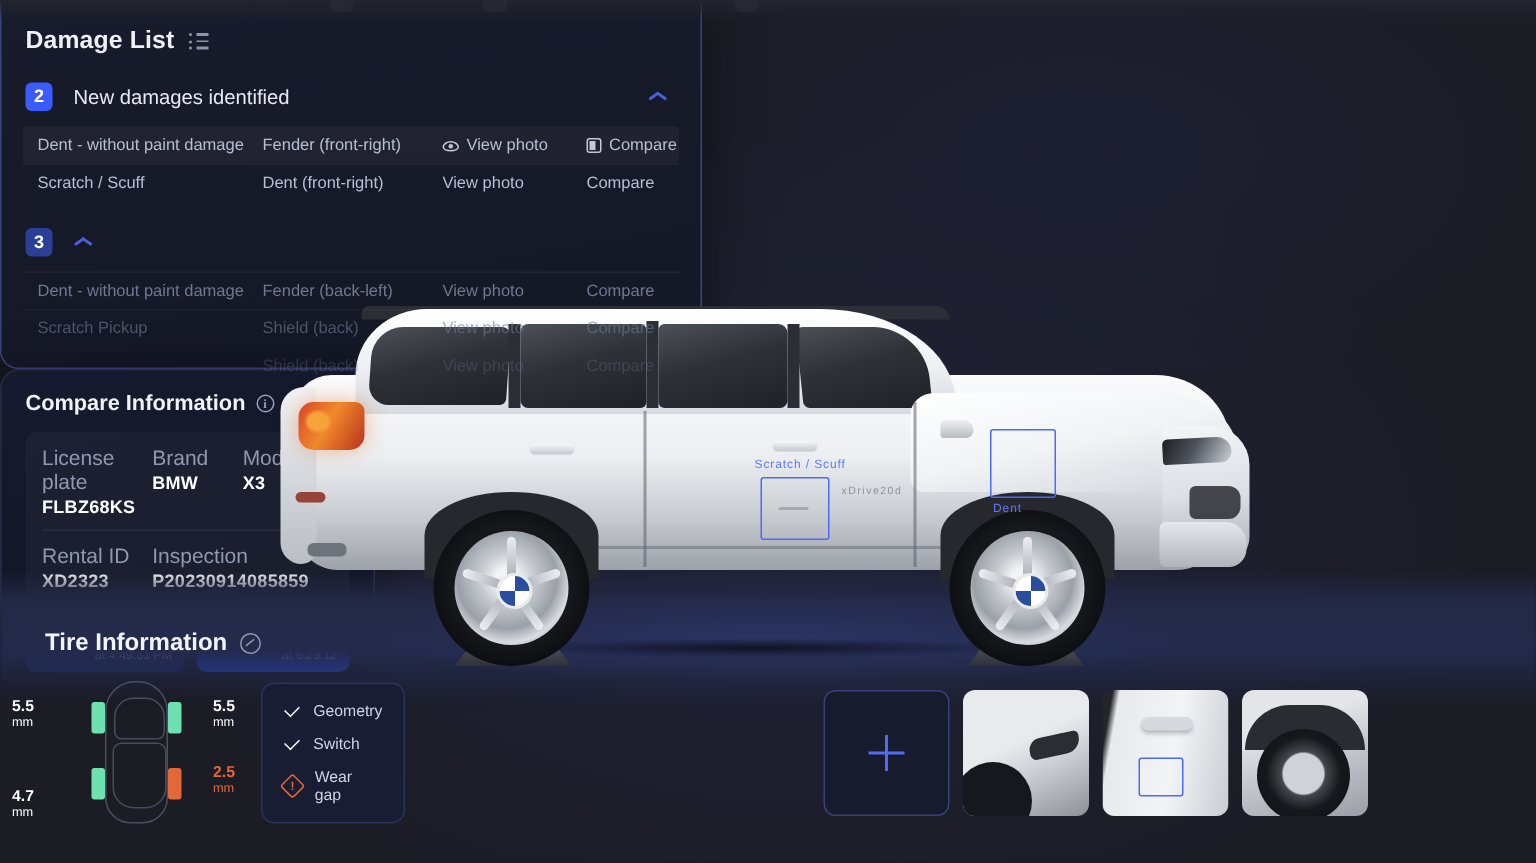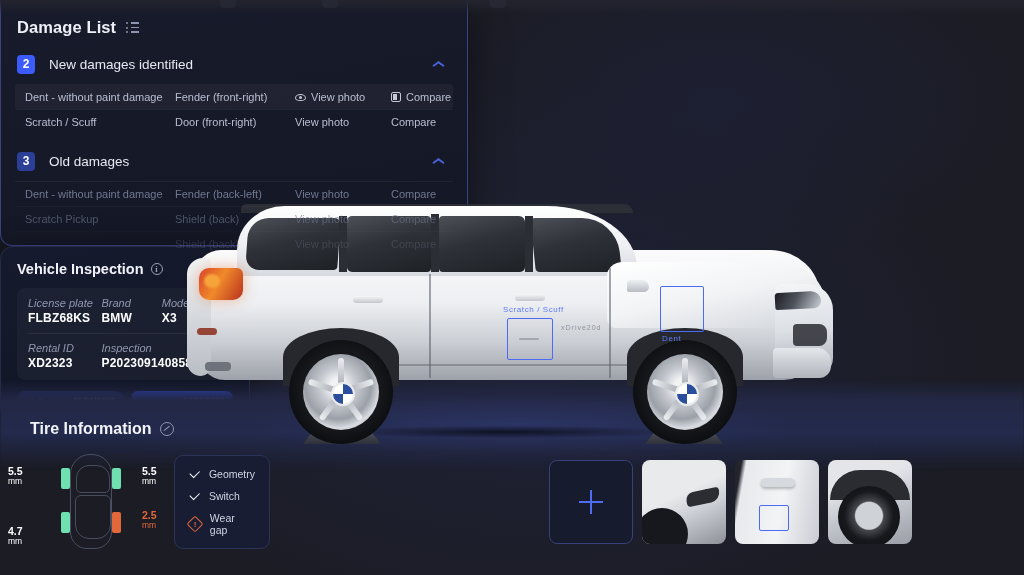--- a/index.html
+++ b/index.html
@@ -103,21 +103,21 @@
     font-family:"Liberation Serif", serif;
   }
   .vi-card {
     margin-top: 11px; background: rgba(255,255,255,.035);
     border-radius:8px; padding: 9px 11px 10px 11px;
   }
   .vi-grid { display:flex; }
   .vi-cell { flex:1; }
   .vi-cell.w1 { flex: 1.22; }
   .vi-cell.w2 { flex: 1.0; }
-  .vi-k { color:#9198ae; font-size:11px; margin-bottom:2px;font-style:italic; }
+  .vi-k { color:#9198ae; font-size:14px; margin-bottom:2px; }
   .vi-v { color:#ffffff; font-size:12px; font-weight:700; letter-spacing:.2px; }
   .vi-sep { height:1px; background:rgba(255,255,255,.07); margin:8px 0 8px 0; }
   .vi-dates { display:flex; gap:8px; margin-top:11px; }
   .date-chip {
     flex:1; border-radius:7px; padding:5px 8px 6px 8px; display:flex; gap:7px; align-items:flex-start;
   }
   .date-chip.pickup { background:#1d2a5e; }
   .date-chip.ret    { background:#2a46c4; }
   .dc-label { color:#eceffb; font-size:9.5px; font-weight:700; text-decoration:underline; padding-top:1px; }
   .dc-val { color:#dfe4f6; font-size:8.3px; line-height:1.32; text-align:right; flex:1; white-space:nowrap; }
@@ -387,35 +387,34 @@
             <span class="eye"></span>
             <span>View photo</span>
           </div>
           <div class="c-cmp">
             <span class="cmp-ic"></span>
             <span>Compare</span>
           </div>
         </div>
         <div class="dl-row">
           <div class="c-type">Scratch / Scuff</div>
-          <div class="c-loc">Door (front-right)</div>
+          <div class="c-loc">Dent (front-right)</div>
           <div class="c-view">
             <span>View photo</span>
           </div>
           <div class="c-cmp">
             <span>Compare</span>
           </div>
         </div>
       </div>
     </div>
 
     <div class="dl-section">
       <div class="sec-head">
         <div class="badge" style="background:#2b3f96">3</div>
-        <div class="sec-title">Old damages</div>
         <div class="chev"></div>
       </div>
       <div class="dl-table">
         <div class="dl-row old">
           <div class="c-type">Dent - without paint damage</div>
           <div class="c-loc">Fender (back-left)</div>
           <div class="c-view">
             <span>View photo</span>
           </div>
           <div class="c-cmp">
@@ -441,21 +440,21 @@
           <div class="c-cmp">
             <span>Compare</span>
           </div>
         </div>
       </div>
     </div>
   </div>
 
   <div id="vehicle-panel">
     <div class="vi-head">
-      <div class="vi-title">Vehicle Inspection</div>
+      <div class="vi-title">Compare Information</div>
       <div class="i-info">i</div>
     </div>
 
     <div class="vi-card">
       <div class="vi-grid">
         <div class="vi-cell w1">
           <div class="vi-k">License plate</div>
           <div class="vi-v">FLBZ68KS</div>
         </div>
         <div class="vi-cell w2">

